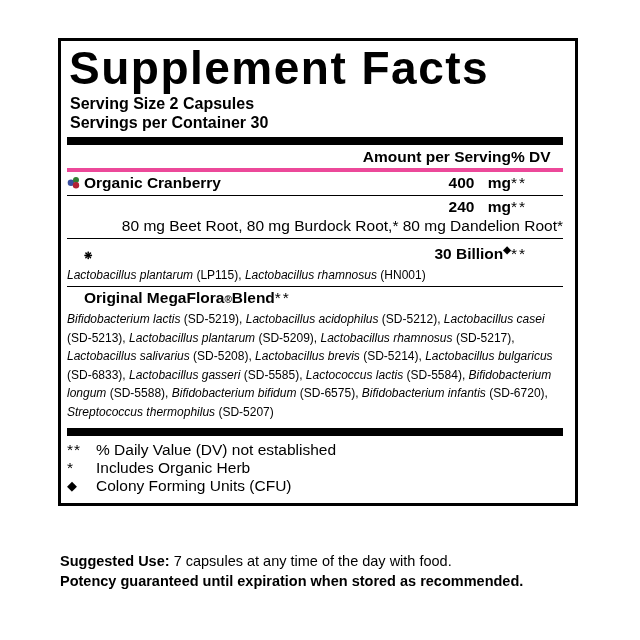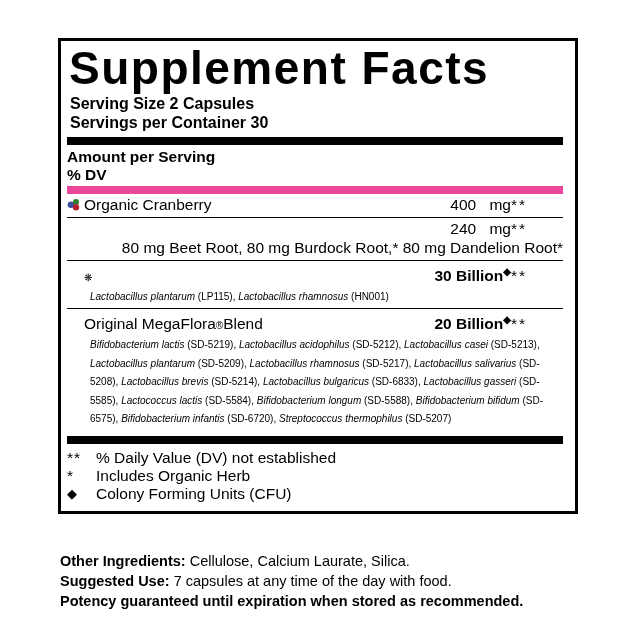--- a/index.html
+++ b/index.html
@@ -14,37 +14,37 @@
     padding:2px 12px 8px 6px;
   }
   .title {
     font-size:46px; font-weight:bold; letter-spacing:1.5px;
     line-height:46px; margin:2px 0 3px 2px; white-space:nowrap;
   }
   .serving { font-size:16px; font-weight:bold; line-height:19px; margin-left:3px; }
   .thickbar { height:8px; background:#000; margin-top:5px; }
   .headrow {
     display:flex; align-items:baseline; font-weight:bold; font-size:15.5px;
-    padding:3px 0 2px 0; border-bottom:8px solid #ec4899;flex-direction:column;
+    padding:3px 0 2px 0; border-bottom:4px solid #ec4899;
   }
   .headrow .spacer { flex:1; }
   .sec { border-bottom:1px solid #000; padding:1px 0 2px 0; }
   .sec.last { border-bottom:none; }
   .row { display:flex; align-items:baseline; font-size:15.5px; line-height:20px; }
-  .name { font-weight:normal; display:flex; align-items:baseline; }
+  .name { font-weight:bold; display:flex; align-items:baseline; }
   .name .ic { margin-right:4px; position:relative; top:1px; }
   .indent { margin-left:17px; }
-  .amt { margin-left:auto; text-align:right; white-space:nowrap; }
+  .amt { margin-left:auto; text-align:right; white-space:nowrap;font-weight:bold; }
   .amt .val { display:inline-block; }
   .amt .unit { display:inline-block; margin-left:9px; }
   .amt.boldamt { font-weight:bold; }
   .dv { width:52px; text-align:left; letter-spacing:2px; white-space:nowrap; }
   sup.mark { font-size:10px; vertical-align:6px; letter-spacing:0; }
   .subtext { font-size:15.5px; line-height:18.5px; margin-left:17px;text-align:right; }
-  .species { font-size:10px; line-height:18.5px; margin-left:23px; margin-right:2px; }
+  .species { font-size:12px; line-height:18.5px; margin-right:2px; }
   .species i { font-style:italic; }
   .footnotes { margin-top:5px; }
   .fn { display:flex; font-size:15.5px; line-height:18px; }
   .fn .fn-sym { width:29px; flex:none; letter-spacing:1px; }
   .fn .fn-dia { font-size:13px; }
   .bottom { position:absolute; left:60px; top:551px; width:525px; }
   .bline { font-size:14.5px; line-height:20px; }
   .bline b { font-weight:bold; }
   .bline.allbold { font-weight:bold; }
 </style>
@@ -108,23 +108,20 @@
     <div class="species"><i>Lactobacillus plantarum</i> (LP115), <i>Lactobacillus rhamnosus</i> (HN001)</div>
   </div>
 
   <div class="sec last">
     <div class="row">
       <span class="name indent">
         <span>Original MegaFlora</span>
           <sup class="mark">®</sup>
           <span> Blend</span>
       </span>
-      <span class="amt boldamt">
-        <span>20 Billion</span><sup class="mark">◆</sup>
-      </span>
       <span class="dv">**</span>
     </div>
     <div class="species"><i>Bifidobacterium lactis</i> (SD-5219), <i>Lactobacillus acidophilus</i> (SD-5212), <i>Lactobacillus casei</i> (SD-5213), <i>Lactobacillus plantarum</i> (SD-5209), <i>Lactobacillus rhamnosus</i> (SD-5217), <i>Lactobacillus salivarius</i> (SD-5208), <i>Lactobacillus brevis</i> (SD-5214), <i>Lactobacillus bulgaricus</i> (SD-6833), <i>Lactobacillus gasseri</i> (SD-5585), <i>Lactococcus lactis</i> (SD-5584), <i>Bifidobacterium longum</i> (SD-5588), <i>Bifidobacterium bifidum</i> (SD-6575), <i>Bifidobacterium infantis</i> (SD-6720), <i>Streptococcus thermophilus</i> (SD-5207)</div>
   </div>
 
   <div class="thickbar"></div>
 
   <div class="footnotes">
     <div class="fn">
       <span class="fn-sym">**</span>
@@ -136,21 +133,17 @@
     </div>
     <div class="fn">
       <span class="fn-sym fn-dia">◆</span>
       <span>Colony Forming Units (CFU)</span>
     </div>
   </div>
 </div>
 
 <div class="bottom">
   <div class="bline">
-    <b>Other Ingredients:</b>
-    <span>Cellulose, Calcium Laurate, Silica.</span>
-  </div>
-  <div class="bline">
     <b>Suggested Use:</b>
     <span>7 capsules at any time of the day with food.</span>
   </div>
   <div class="bline allbold">Potency guaranteed until expiration when stored as recommended.</div>
 </div>
 
 </body></html>

